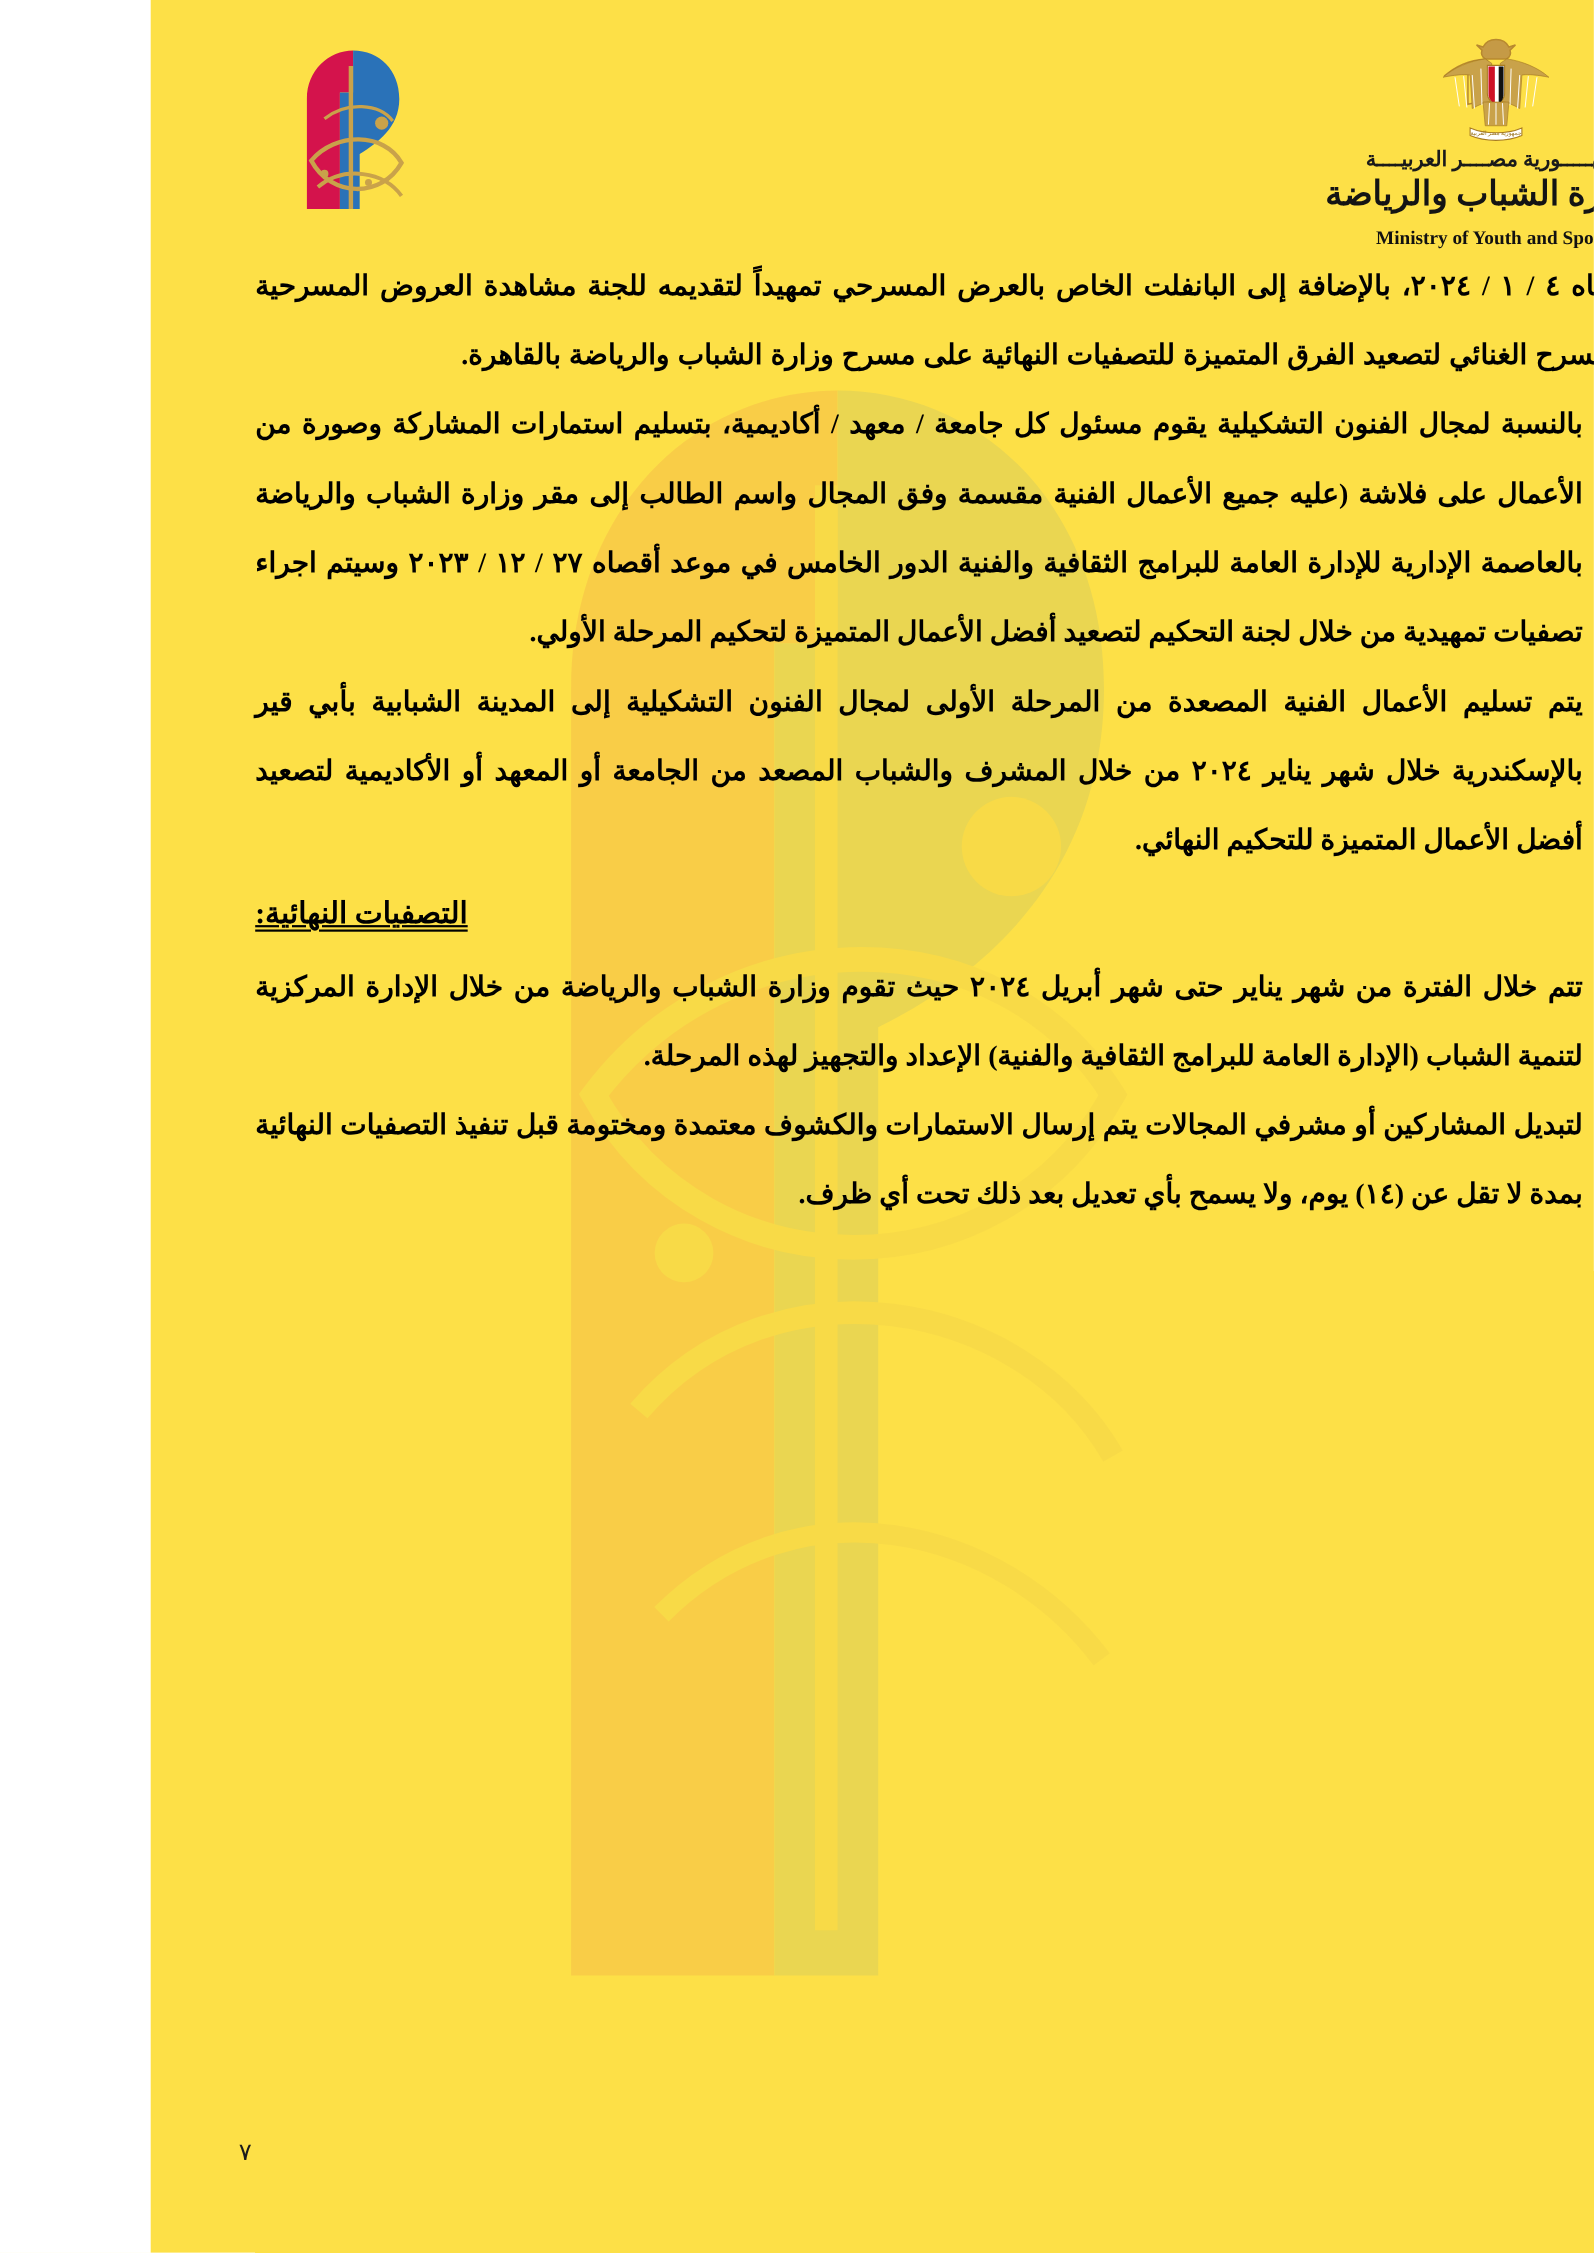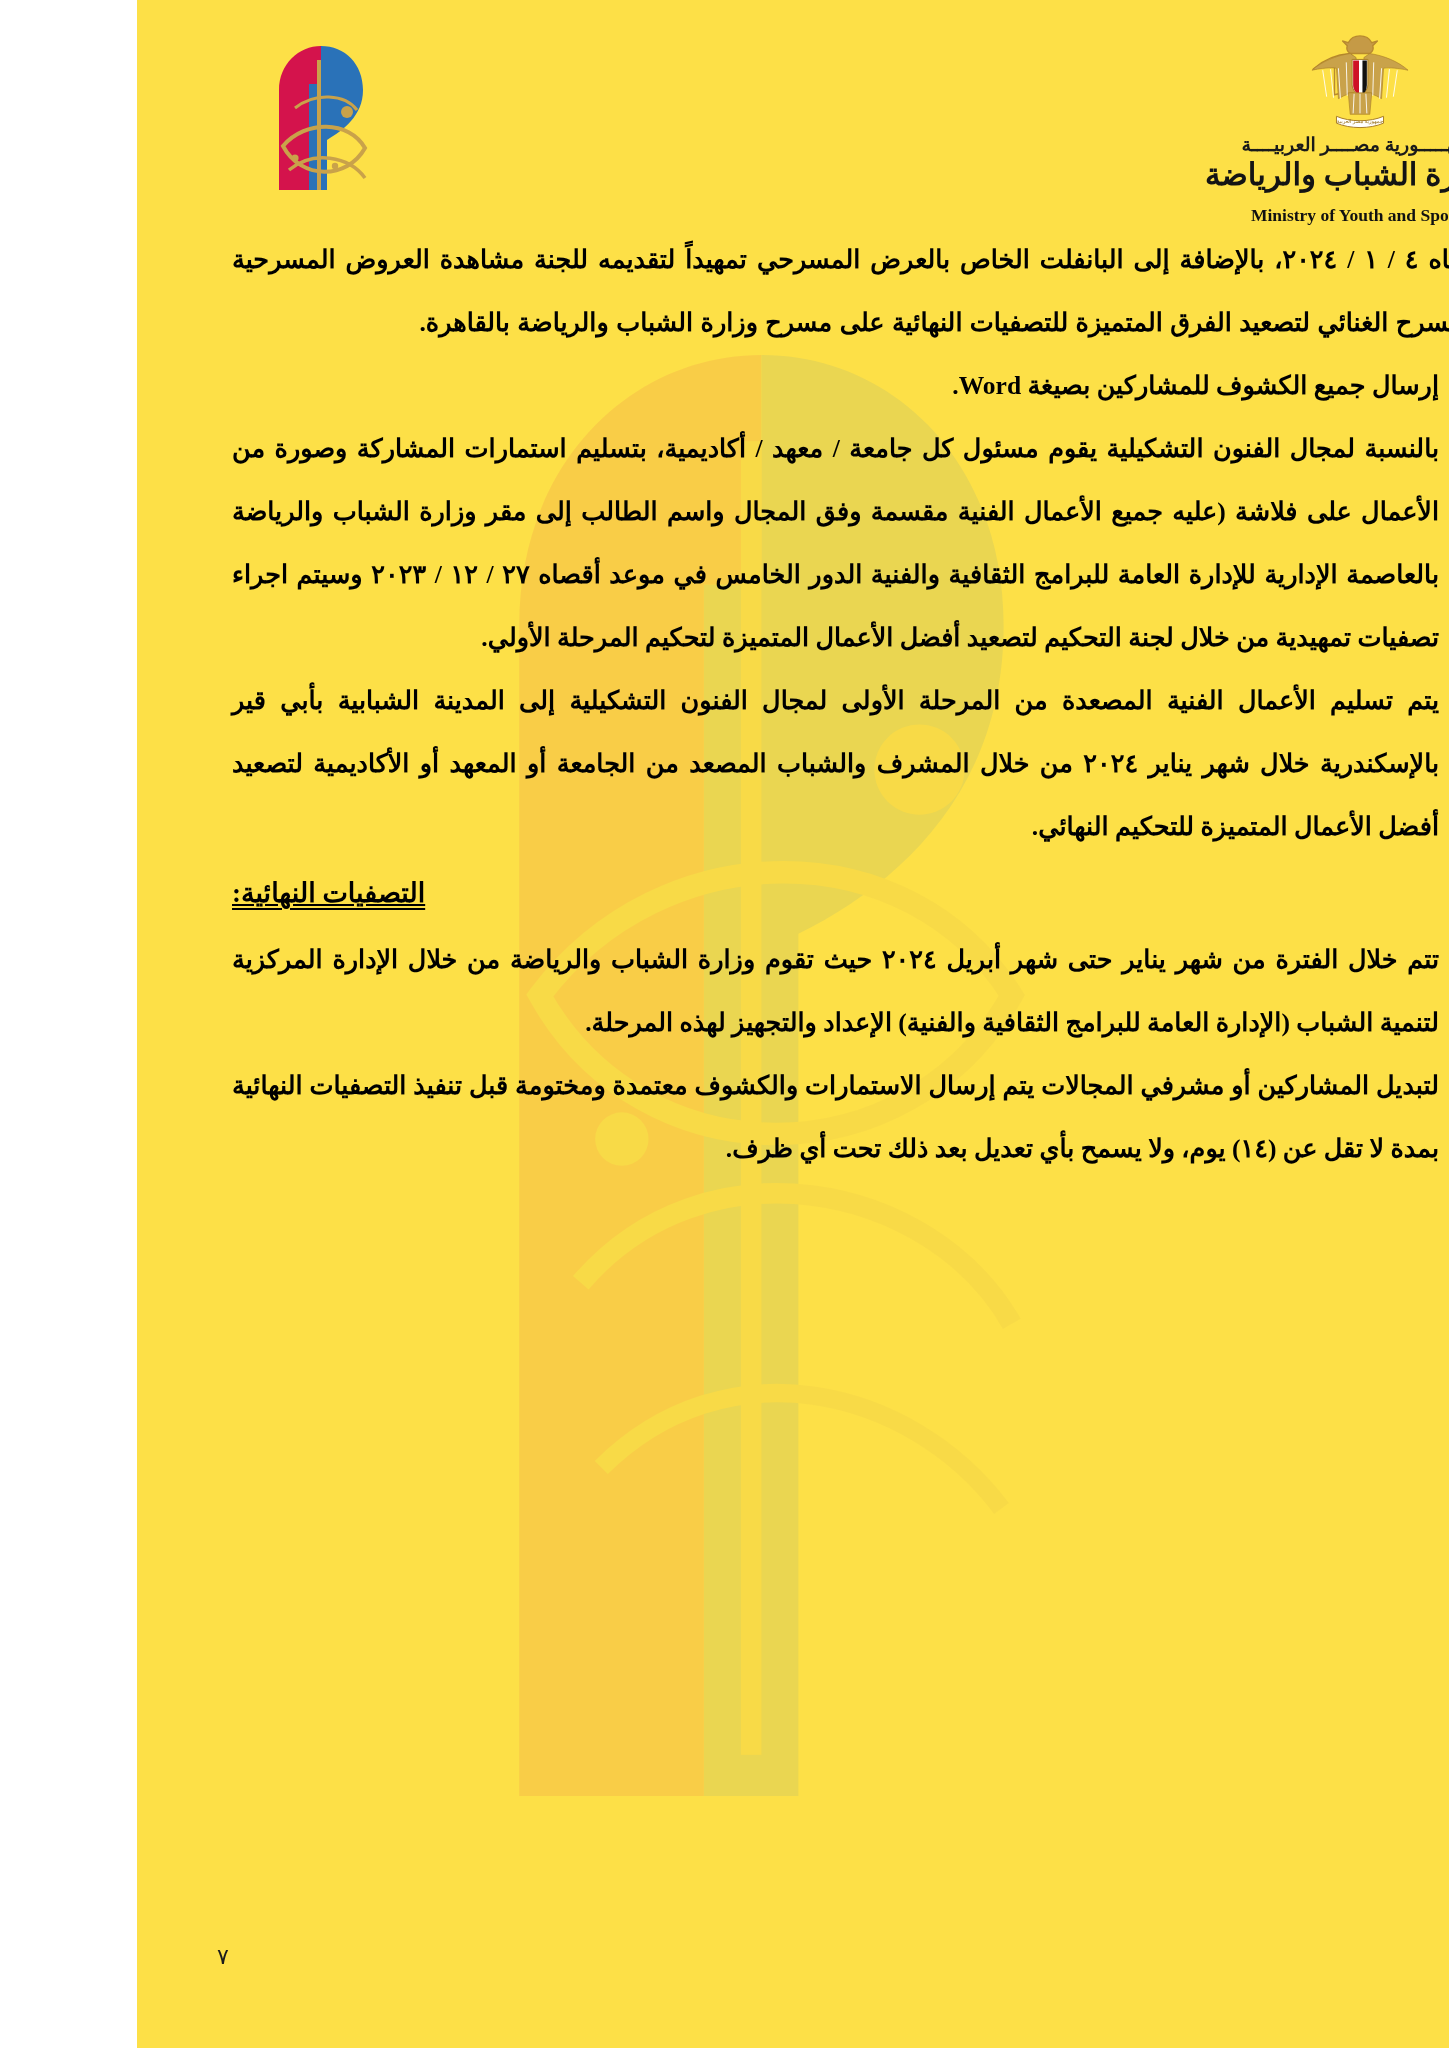--- a/index.html
+++ b/index.html
@@ -256,21 +256,20 @@
     </div>
 
   </div>
 
   <div class="content">
 
     <div class="para last-natural">أقصاه ٤ / ١ / ٢٠٢٤، بالإضافة إلى البانفلت الخاص بالعرض المسرحي تمهيداً لتقديمه للجنة مشاهدة العروض المسرحية والمسرح الغنائي لتصعيد الفرق المتميزة للتصفيات النهائية على مسرح وزارة الشباب والرياضة بالقاهرة.</div>
 
     <div class="listrow endright">
       <span class="marker">٧-</span>
-      <span>إرسال جميع الكشوف للمشاركين بصيغة Word.</span>
     </div>
 
     <div class="listrow endright">
       <span class="marker">٨-</span>
       <span>بالنسبة لمجال الفنون التشكيلية يقوم مسئول كل جامعة / معهد / أكاديمية، بتسليم استمارات المشاركة وصورة من الأعمال على فلاشة  (عليه جميع الأعمال الفنية مقسمة وفق المجال واسم الطالب إلى مقر وزارة الشباب والرياضة بالعاصمة الإدارية للإدارة العامة للبرامج الثقافية والفنية الدور الخامس في موعد أقصاه ٢٧ / ١٢ / ٢٠٢٣ وسيتم  اجراء تصفيات تمهيدية من خلال لجنة التحكيم لتصعيد أفضل الأعمال المتميزة لتحكيم المرحلة الأولي.</span>
     </div>
 
     <div class="listrow endright">
       <span class="marker dot">●</span>
       <span>يتم تسليم الأعمال الفنية المصعدة من المرحلة الأولى لمجال الفنون التشكيلية إلى المدينة الشبابية بأبي قير بالإسكندرية خلال شهر يناير ٢٠٢٤ من خلال المشرف والشباب المصعد من الجامعة أو المعهد أو الأكاديمية لتصعيد أفضل الأعمال المتميزة للتحكيم النهائي.</span>

